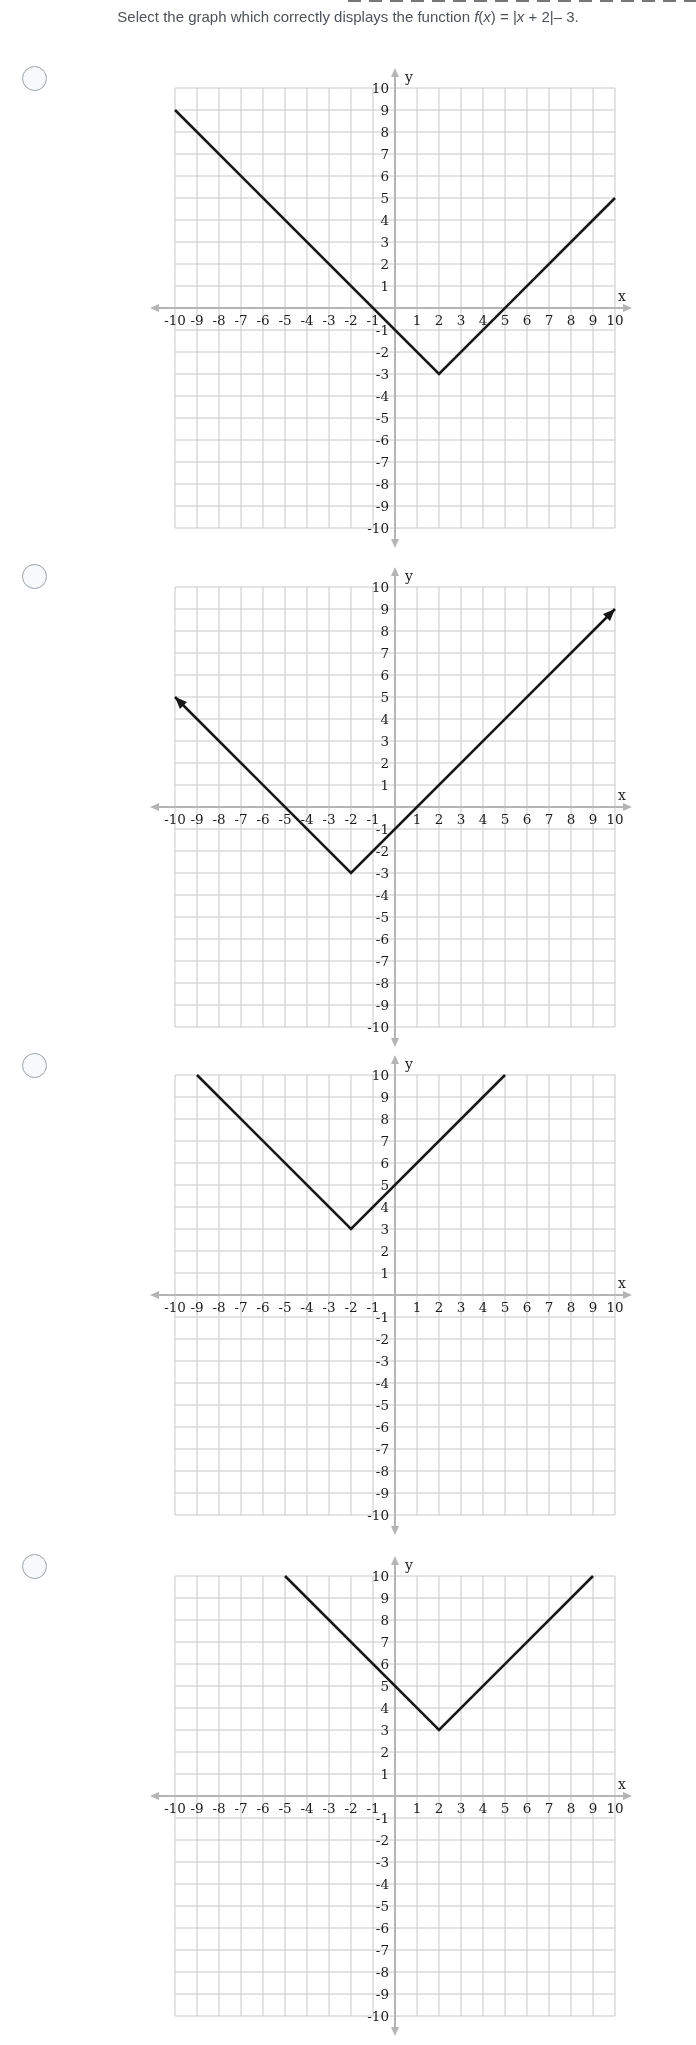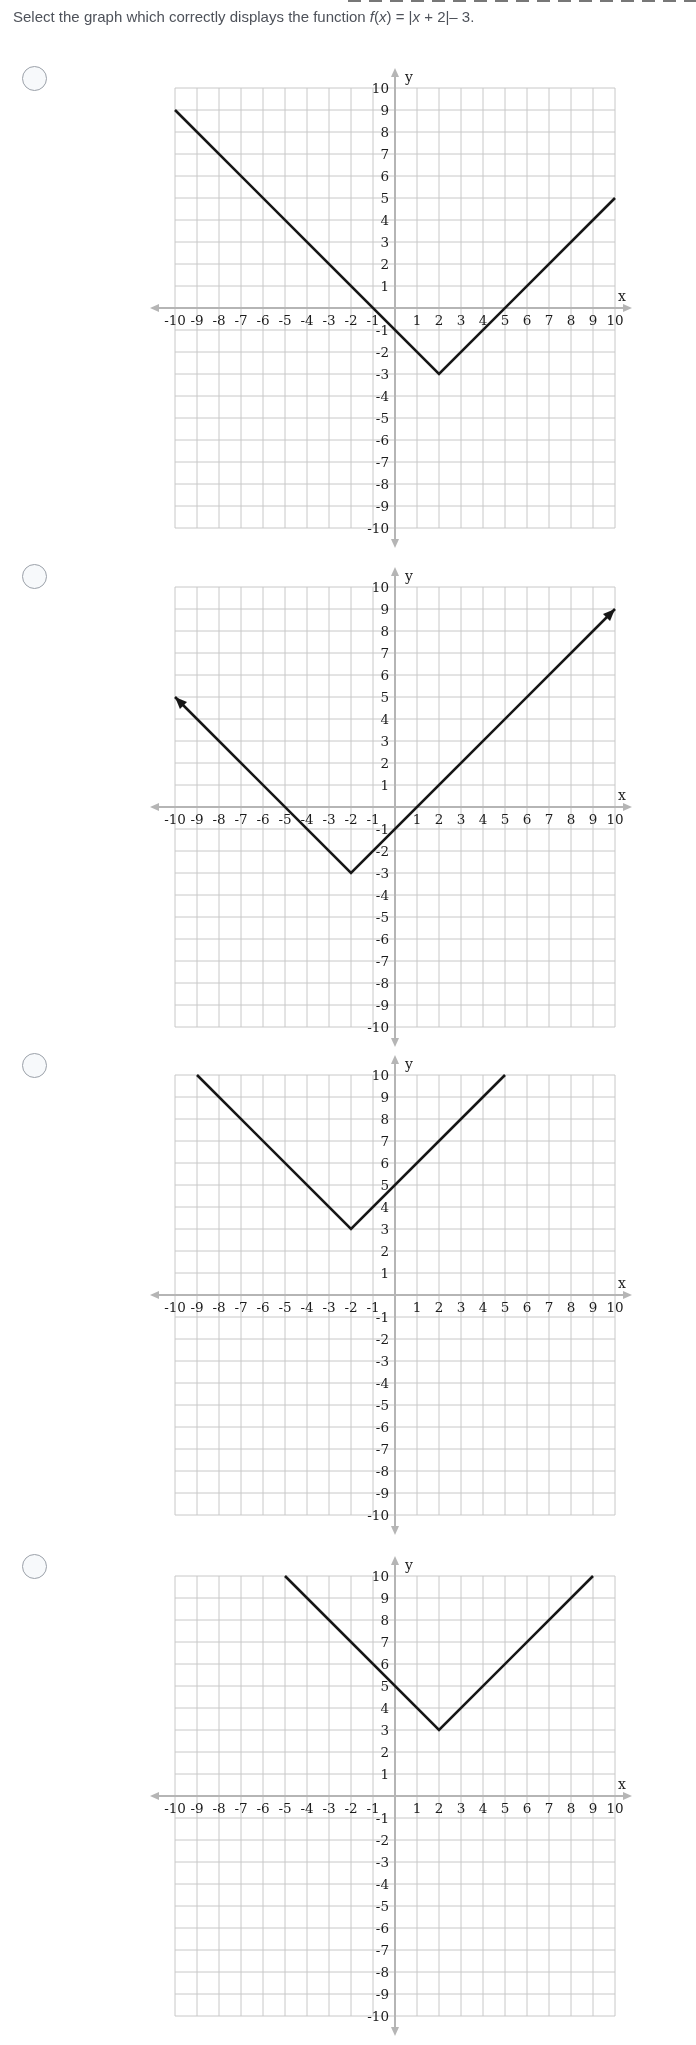--- a/index.html
+++ b/index.html
@@ -7,20 +7,21 @@
     position:relative;
     width:696px;height:2045px;
     background:#ffffff;
     overflow:hidden;
     font-family:"Liberation Sans",sans-serif;
   }
   .question{
     position:absolute;left:13px;top:6px;width:670px;
     font-size:15px;line-height:22px;
     color:var(--question-color,#4e525a);
+    text-align:center;
   }
   .question i{font-style:italic;}
   .top-artifact{
     position:absolute;left:348px;top:0;width:348px;height:2px;
     background:repeating-linear-gradient(90deg,
       var(--artifact-color,#5f5f5f) 0px, var(--artifact-color,#5f5f5f) 13px,
       transparent 13px, transparent 21px);
     opacity:.85;
   }
   .radio{

